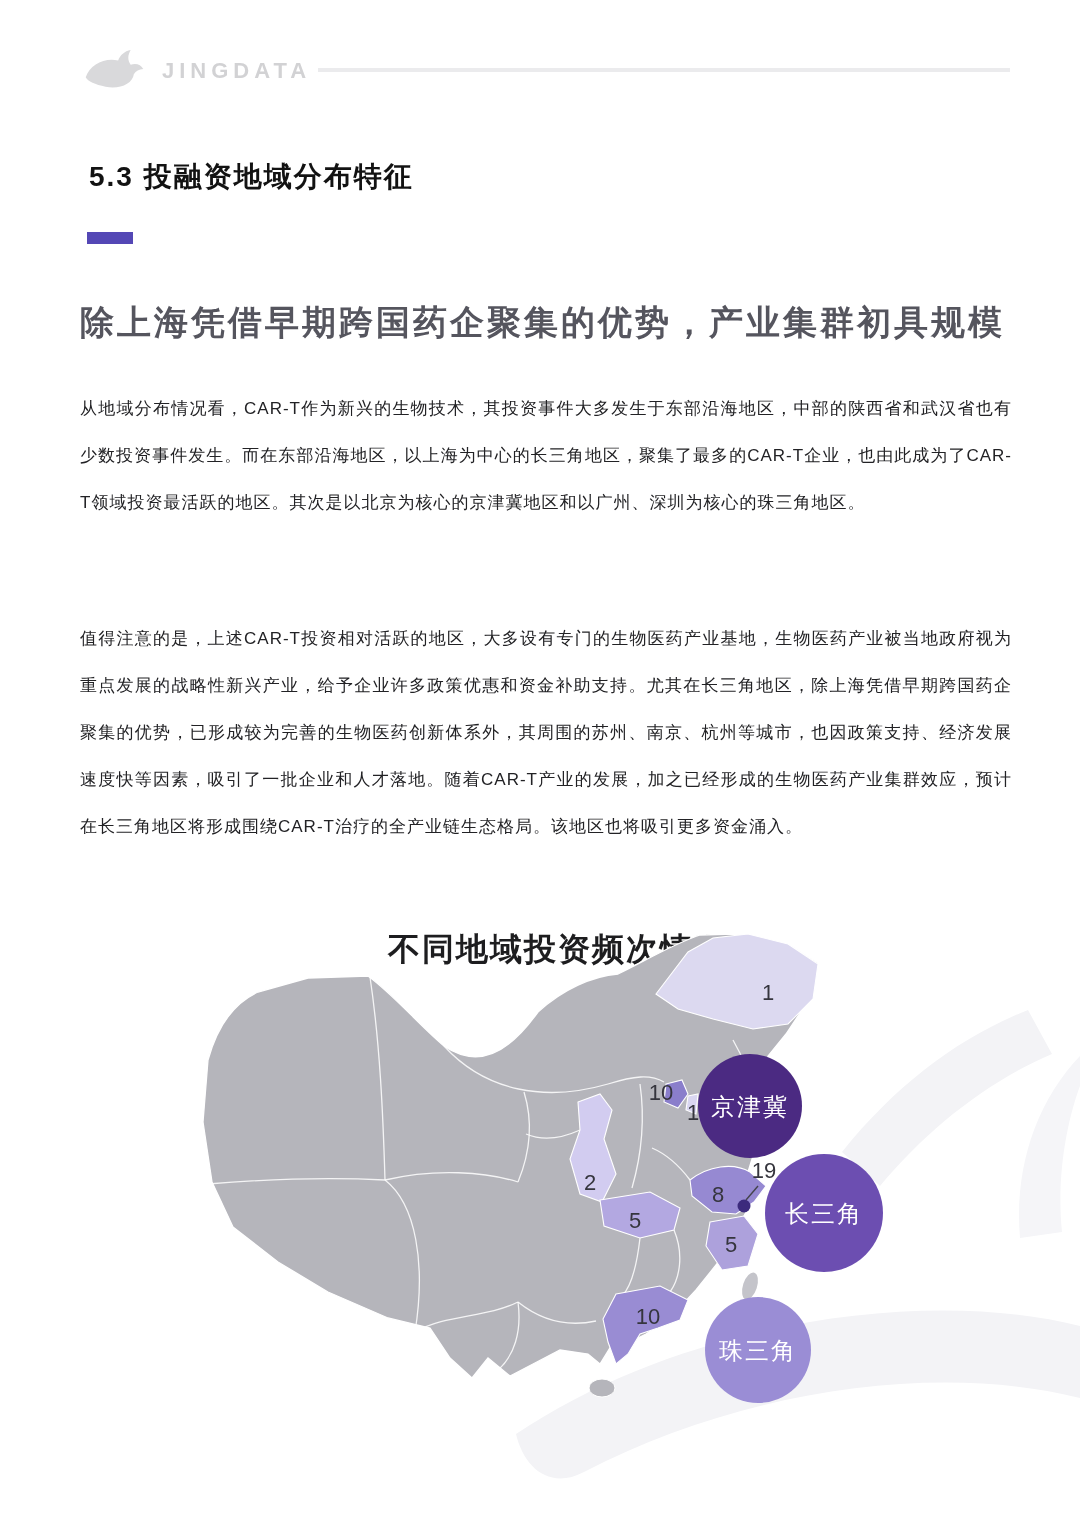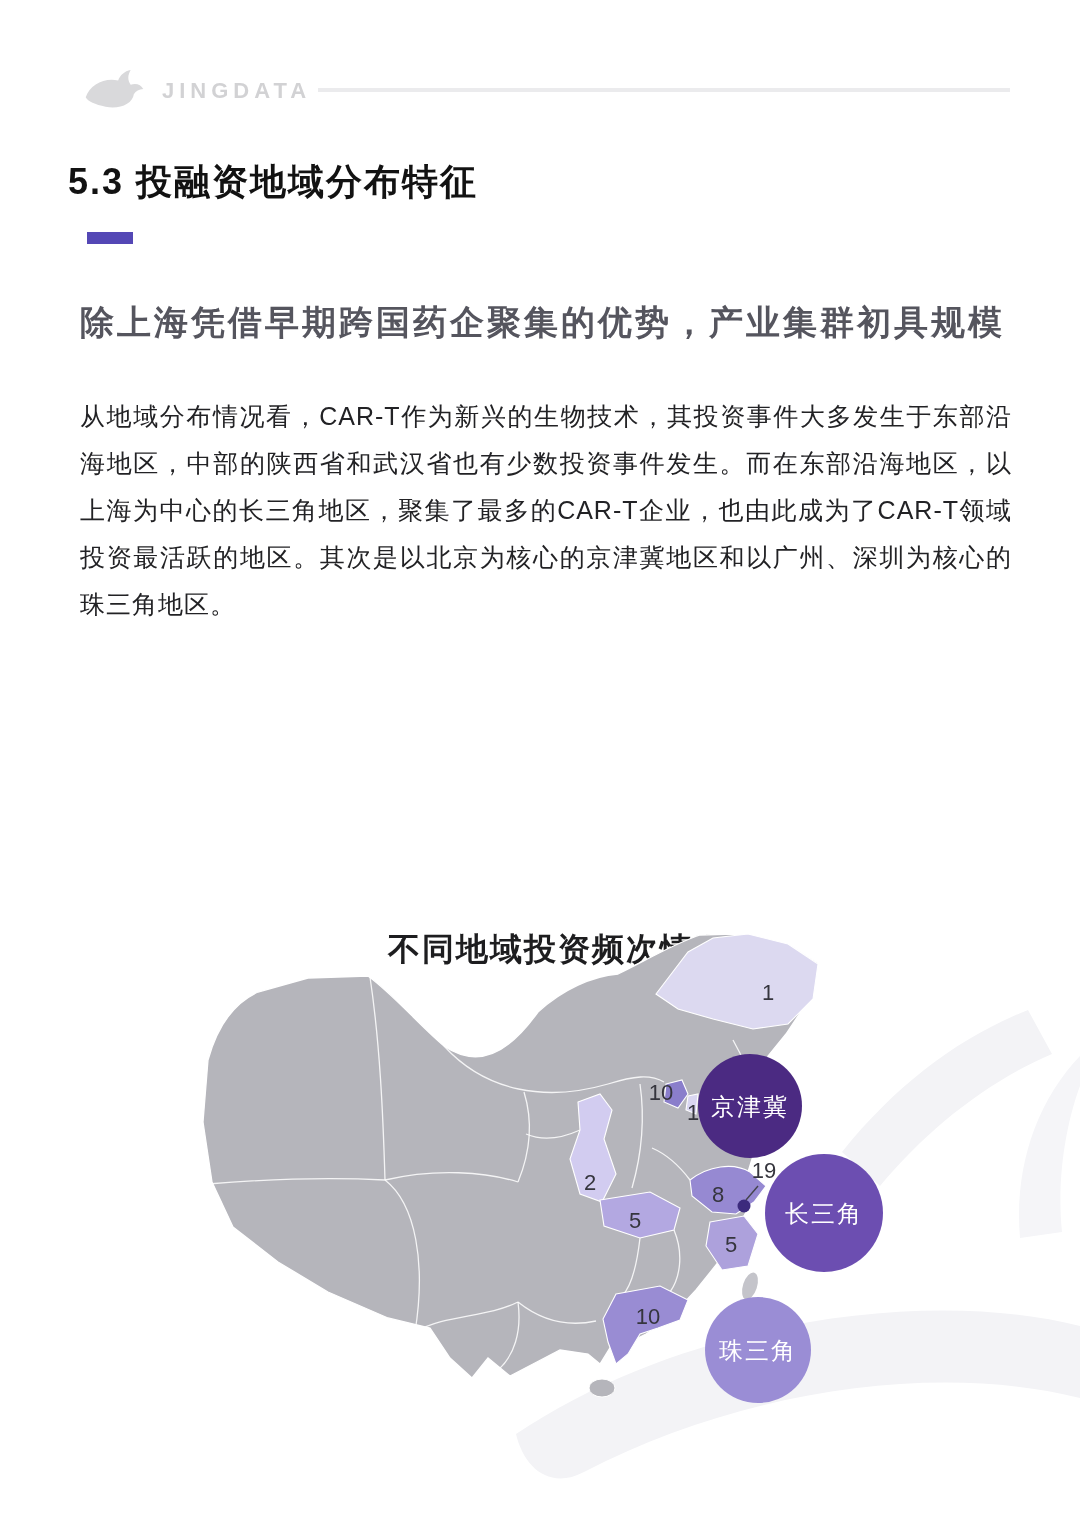--- a/index.html
+++ b/index.html
@@ -3,41 +3,41 @@
 <meta charset="utf-8">
 <style>
   html,body{margin:0;padding:0;background:#ffffff;}
   .page{
     position:relative;width:1080px;height:1532px;background:#ffffff;overflow:hidden;
     font-family:"Liberation Sans","DejaVu Sans",sans-serif;color:#1f1f1f;
   }
   
   .watermark{position:absolute;inset:0;z-index:0;pointer-events:none;}
   
-  .header{position:absolute;top:66px;left:80px;right:70px;height:50px;z-index:2;}
+  .header{position:absolute;top:46px;left:80px;right:70px;height:50px;z-index:2;}
   .whale-logo{position:absolute;left:0;top:2px;}
   .brand{
     position:absolute;left:82px;top:12px;font-size:22px;font-weight:700;
     letter-spacing:5px;color:#d2d2d4;
   }
   .header-line{position:absolute;left:238px;right:0;top:22px;height:4px;background:#ebebed;}
   
   .sec-heading{
-    position:absolute;top:158px;left:68px;z-index:2;
-    font-size:36px;font-weight:800;letter-spacing:2px;color:#121212;
+    position:absolute;top:158px;left:89px;z-index:2;
+    font-size:28px;font-weight:800;letter-spacing:2px;color:#121212;
   }
   .accent-bar{position:absolute;top:232px;left:87px;width:46px;height:12px;background:#5447b5;z-index:2;}
   .sec-subtitle{
     position:absolute;top:300px;left:80px;width:950px;z-index:2;
     font-size:34px;font-weight:700;letter-spacing:3px;color:#55555e;
   }
   
   .para{
     position:absolute;left:80px;width:932px;z-index:2;
-    font-size:25px;line-height:47px;letter-spacing:1px;color:#222225;text-align:justify;
+    font-size:17px;line-height:47px;letter-spacing:1px;color:#222225;text-align:justify;
   }
   .para-1{top:368px;}
   .para-2{top:598px;}
   
   .figure{position:absolute;top:912px;left:0;width:1080px;height:540px;z-index:1;}
   .chart-title{
     position:absolute;top:16px;left:18px;width:100%;text-align:center;
     font-size:32px;font-weight:700;letter-spacing:2px;color:#1d1d1f;
   }
   .map-svg{position:absolute;left:188px;top:22px;width:724px;height:498px;}
@@ -74,20 +74,21 @@
     </svg>
     <div class="brand">JINGDATA</div>
     <div class="header-line"></div>
   </div>
 
   <div class="sec-heading">5.3 投融资地域分布特征</div>
   <div class="accent-bar"></div>
   <div class="sec-subtitle">除上海凭借早期跨国药企聚集的优势，产业集群初具规模</div>
 
   <p class="para para-1">从地域分布情况看，CAR-T作为新兴的生物技术，其投资事件大多发生于东部沿海地区，中部的陕西省和武汉省也有少数投资事件发生。而在东部沿海地区，以上海为中心的长三角地区，聚集了最多的CAR-T企业，也由此成为了CAR-T领域投资最活跃的地区。其次是以北京为核心的京津冀地区和以广州、深圳为核心的珠三角地区。</p>
+  <p class="para para-2">值得注意的是，上述CAR-T投资相对活跃的地区，大多设有专门的生物医药产业基地，生物医药产业被当地政府视为重点发展的战略性新兴产业，给予企业许多政策优惠和资金补助支持。尤其在长三角地区，除上海凭借早期跨国药企聚集的优势，已形成较为完善的生物医药创新体系外，其周围的苏州、南京、杭州等城市，也因政策支持、经济发展速度快等因素，吸引了一批企业和人才落地。随着CAR-T产业的发展，加之已经形成的生物医药产业集群效应，预计在长三角地区将形成围绕CAR-T治疗的全产业链生态格局。该地区也将吸引更多资金涌入。</p>
 
   <div class="figure">
     <div class="chart-title">不同地域投资频次情况</div>
 
     <svg class="map-svg" viewBox="0 0 724 498">
 
       <path stroke="#ffffff" stroke-width="1.3" d="M20,126 C30,90 48,68 70,58 L120,44 L180,42 C205,60 230,90 256,112
                C290,135 320,120 350,78 C375,55 405,42 430,40 C455,28 485,10 512,1
                L545,0 L575,5 L605,13 L630,29 L618,70 L598,100 L580,122 L568,142
                L562,160 L550,148 L540,160 L548,178 L540,196 L555,205 L587,208

